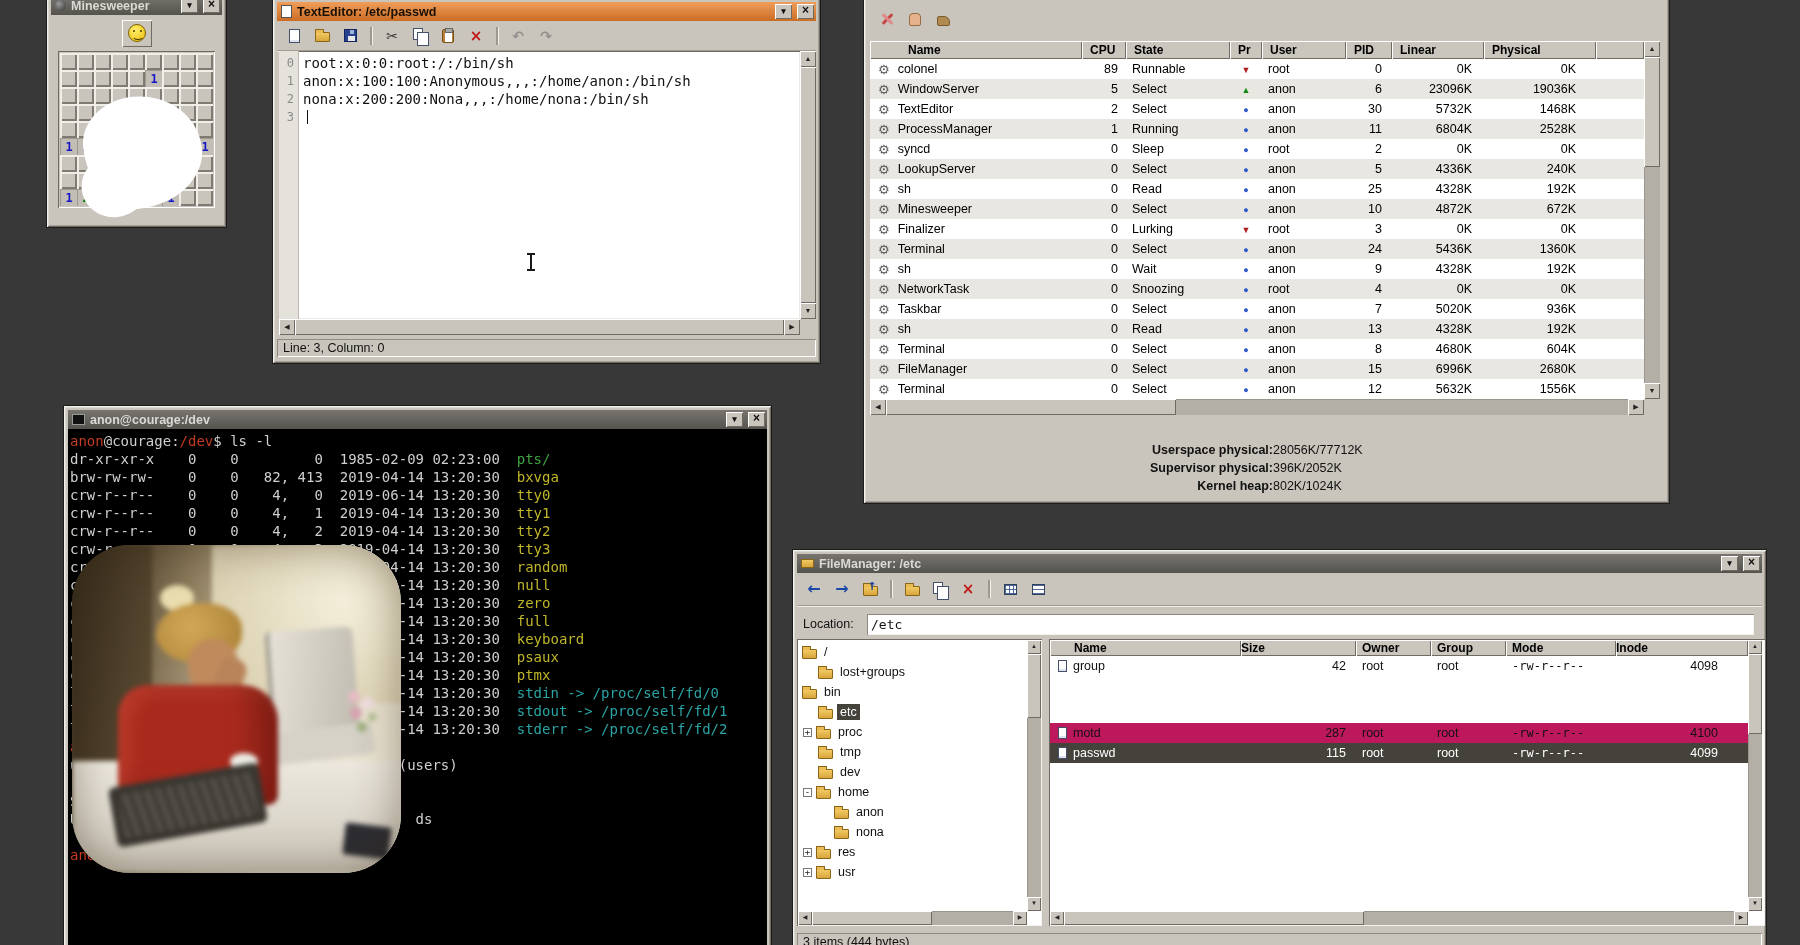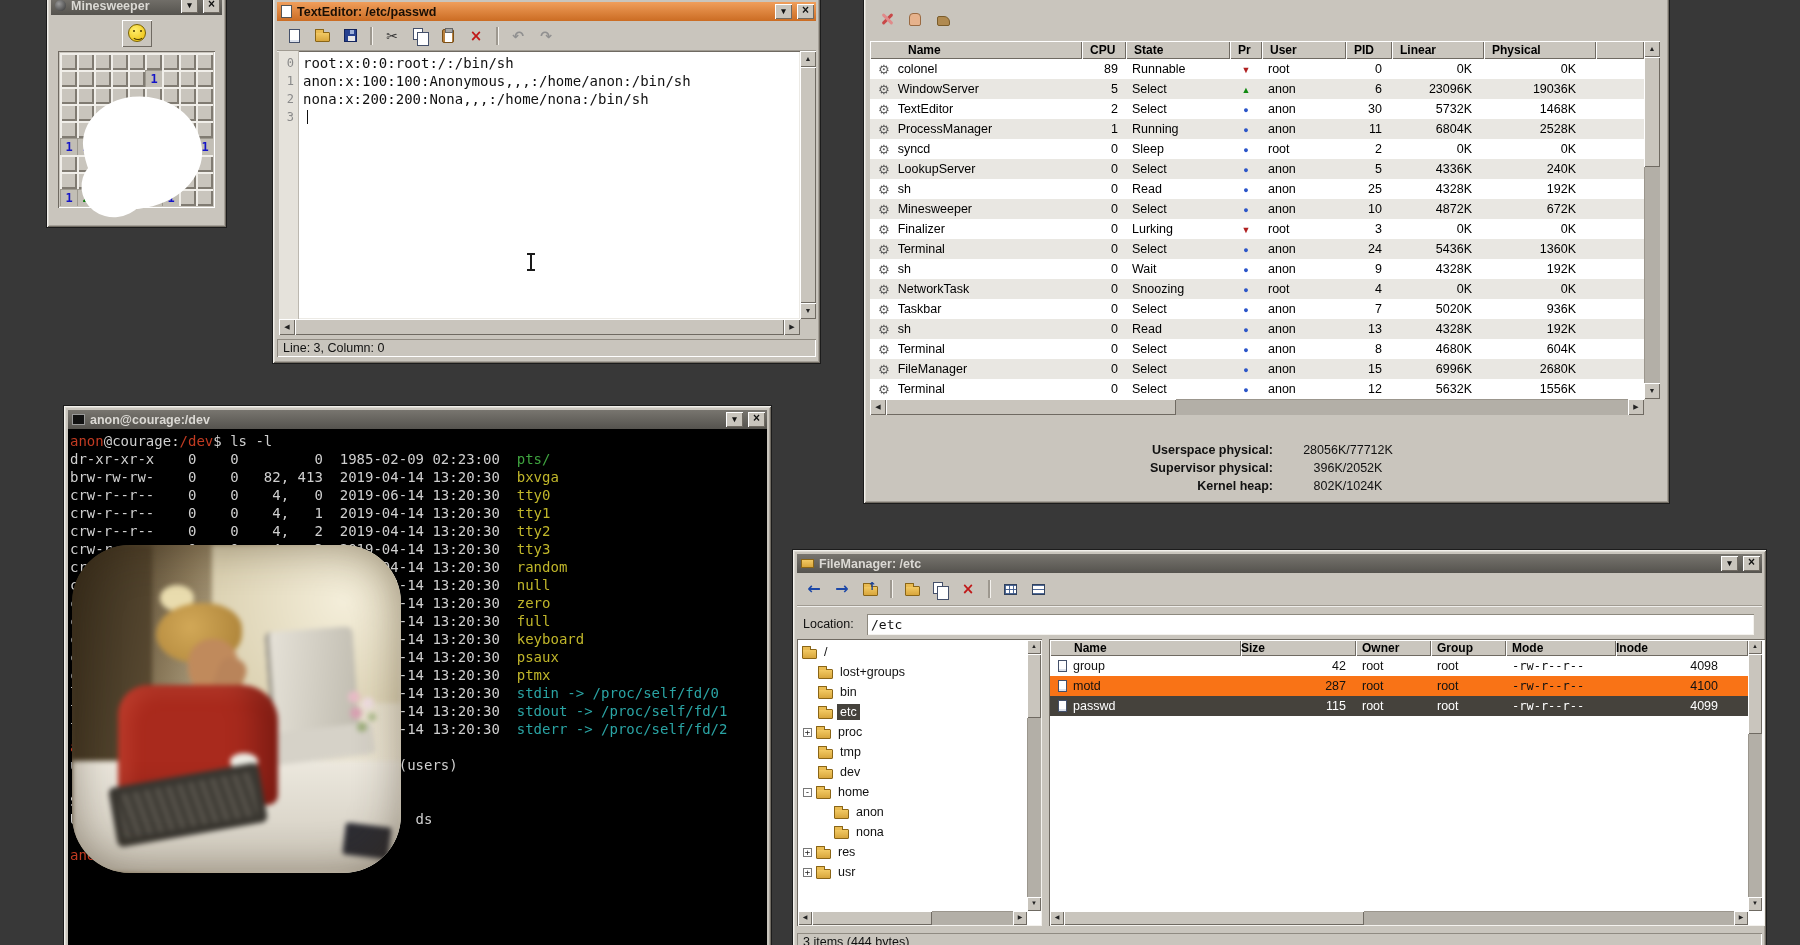--- a/index.html
+++ b/index.html
@@ -109,41 +109,41 @@
   .c-linear{width:92px;text-align:right;padding-right:12px;}
   .c-phys{width:112px;text-align:right;padding-right:20px;}
   .c-fill{flex:1;}
   .pm-h{height:18px;background:#cac6be;box-shadow:inset 1px 1px 0 #fff,inset -1px -1px 0 #6f6a62;
         font-weight:bold;font-size:12px;padding-top:2px;text-align:left;padding-left:8px;display:block;}
   .pm-h.c-name{padding-left:38px;}
   .pr-down{color:#b02020;font-size:9px;} .pr-up{color:#108a10;font-size:9px;} .pr-dot{color:#2b55c8;font-size:9px;}
   #pm-mem{position:absolute;left:157px;top:448px;}
   .mem-row{display:flex;height:18px;align-items:center;font-size:12.5px;color:#111;}
   .mem-label{width:248px;text-align:right;font-weight:bold;}
-  .mem-value{width:150px;text-align:center;}
+  .mem-value{width:150px;text-align:left;}
 
   
   .term-screen{position:absolute;left:0;top:19px;right:0;bottom:0;background:#000;padding:3px 0 0 2px;overflow:hidden;}
   .t-line{height:18px;white-space:pre;font:14px/18px "DejaVu Sans Mono",monospace;}
   .tc-r{color:#c23b22;} .tc-w{color:#cfcfcf;} .tc-y{color:#c0b62a;} .tc-c{color:#2aa4a4;} .tc-g{color:#3fa33f;}
 
   
   .loc-label{position:absolute;left:6px;top:63px;font-size:12.5px;color:#111;}
   .loc-field{position:absolute;left:70px;top:60px;width:887px;height:21px;background:#fff;
              box-shadow:inset 1px 1px 0 #8d897f,inset -1px -1px 0 #f4f2ee;display:flex;align-items:center;padding:0 4px;}
   .loc-field input{border:none;outline:none;background:transparent;font:13px "DejaVu Sans Mono",monospace;width:100%;color:#111;padding:0;}
   .fm-pane{position:absolute;background:#fff;box-shadow:inset 1px 1px 0 #6f6a62,inset -1px -1px 0 #f4f2ee;overflow:hidden;}
   .tree-item{display:flex;align-items:center;height:20px;font-size:12.5px;gap:4px;white-space:nowrap;}
   .expander{flex:none;width:9px;height:9px;background:#fff;border:1px solid #777;color:#222;font:9px/7px "DejaVu Sans Mono",monospace;text-align:center;}
   .tree-label{padding:1px 3px;color:#111;}
   .tree-label.sel{background:#45423c;color:#fff;}
   .fm-headerrow{position:absolute;left:1px;top:1px;width:698px;height:16px;display:flex;}
   #fm-files{position:absolute;left:1px;top:17px;width:698px;}
   .fm-row{display:flex;height:20px;align-items:center;font-size:12.5px;background:#fff;color:#111;}
-  .fm-row.alt{background:#f97316;}
+  .fm-row.alt{background:#be185d;margin-top:47px;}
   .fm-row.sel{background:#45423c;color:#fff;}
   .fm-c{flex:none;white-space:nowrap;overflow:hidden;}
   .f-name{width:191px;display:flex;align-items:center;gap:6px;padding-left:8px;}
   .f-size{width:115px;text-align:right;padding-right:10px;}
   .f-owner{width:75px;padding-left:6px;}
   .f-group{width:75px;padding-left:6px;}
   .f-mode{width:110px;padding-left:6px;font-family:"DejaVu Sans Mono",monospace;font-size:12px;}
   .f-inode{width:132px;text-align:right;padding-right:30px;}
   .f-fill{flex:1;}
   .fm-h{height:16px;background:#cac6be;box-shadow:inset 1px 1px 0 #fff,inset -1px -1px 0 #6f6a62;
@@ -713,21 +713,21 @@
       <div class="fm-pane" style="left:0;top:85px;width:245px;height:287px;">
         <div style="position:absolute;left:1px;top:3px;width:228px;">
             <div class="tree-item" style="padding-left: 4px;">
               <span class="gi gi-folder"></span>
               <span class="tree-label">/</span>
             </div>
             <div class="tree-item" style="padding-left: 20px;">
               <span class="gi gi-folder"></span>
               <span class="tree-label">lost+groups</span>
             </div>
-            <div class="tree-item" style="padding-left: 20px;">
+            <div class="tree-item" style="padding-left: 4px;">
               <span class="gi gi-folder"></span>
               <span class="tree-label">bin</span>
             </div>
             <div class="tree-item" style="padding-left: 20px;">
               <span class="gi gi-folder"></span>
               <span class="tree-label sel">etc</span>
             </div>
             <div class="tree-item" style="padding-left: 5px;">
               <span class="expander">+</span>
               <span class="gi gi-folder"></span>

